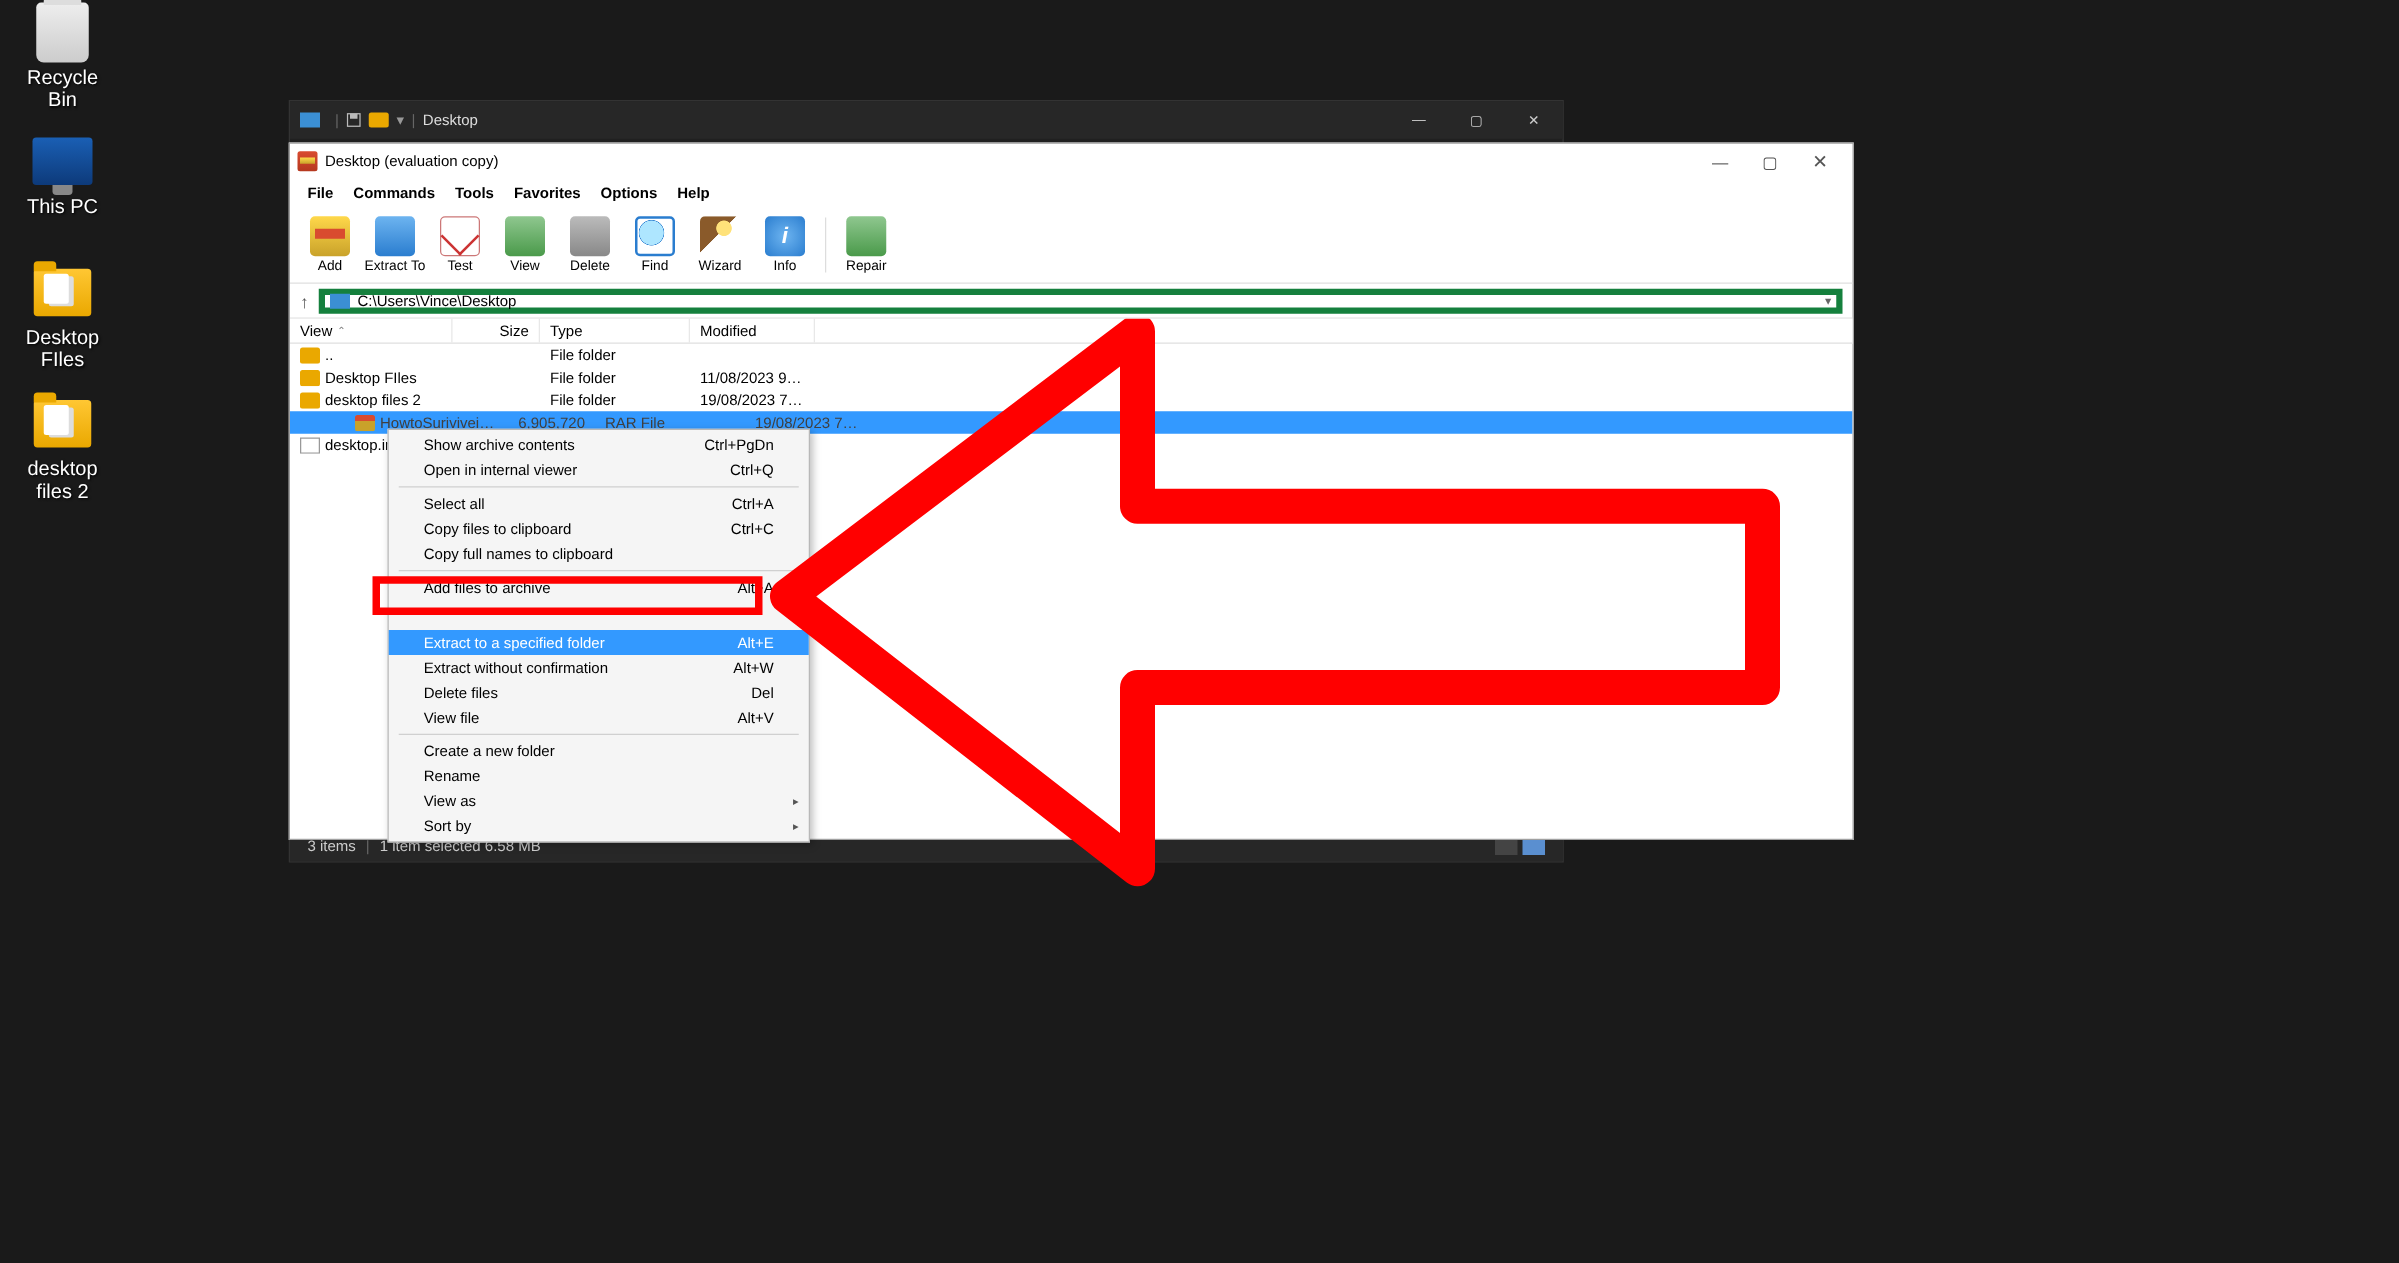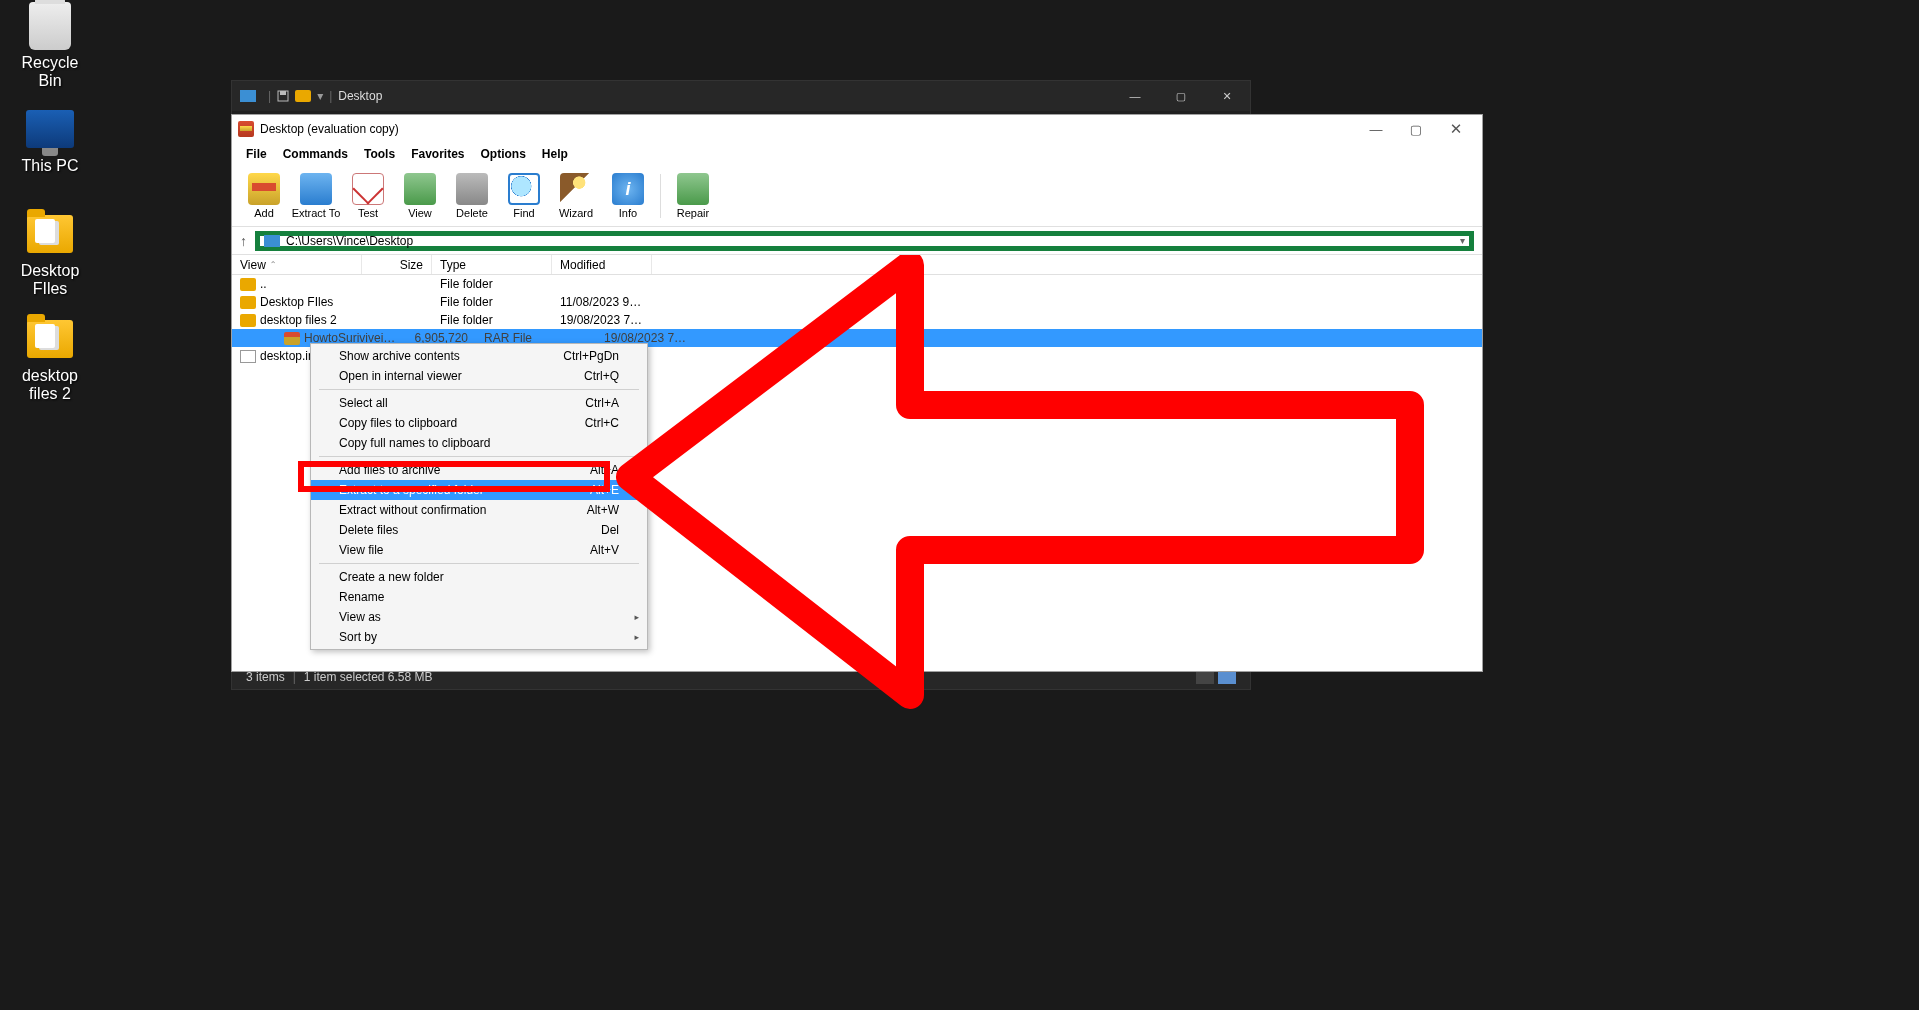--- a/index.html
+++ b/index.html
@@ -84,21 +84,21 @@
 .fi-ini { background: #fff; border: 1px solid #999; }
 
 .winrar-status { height: 22px; border-top: 1px solid #e0e0e0; display: flex; align-items: center; font-size: 12px; padding: 0 8px; color: #000; }
 .winrar-status .stat-icon { width: 20px; height: 12px; background: #333; margin-right: 8px; }
 .winrar-status .spacer { flex: 1; }
 
 
 .context-menu { position: absolute; left: 310px; top: 343px; width: 338px; background: #f5f5f5; border: 1px solid #b8b8b8; box-shadow: 2px 2px 6px rgba(0,0,0,0.25); font-size: 12px; color: #000; padding: 2px 0; }
 .context-menu .mi { height: 20px; display: flex; align-items: center; padding: 0 28px; position: relative; }
 .context-menu .mi .shortcut { margin-left: auto; text-align: center; }
-.context-menu .mi.highlighted { background: #3399ff; color: #fff; }
+.context-menu .mi.highlighted { background: #3399ff; color: #fff; margin-top: 24px; }
 .context-menu .mi .submenu-arrow { position: absolute; right: 8px; font-size: 9px; color: #555; }
 .context-menu .msep { height: 1px; background: #d0d0d0; margin: 3px 8px; }
 
 
 .red-box { position: absolute; border: 6px solid #ff0000; background: transparent; pointer-events: none; }
 
 
 .red-arrow { position: absolute; pointer-events: none; }
 </style>
 </head>

